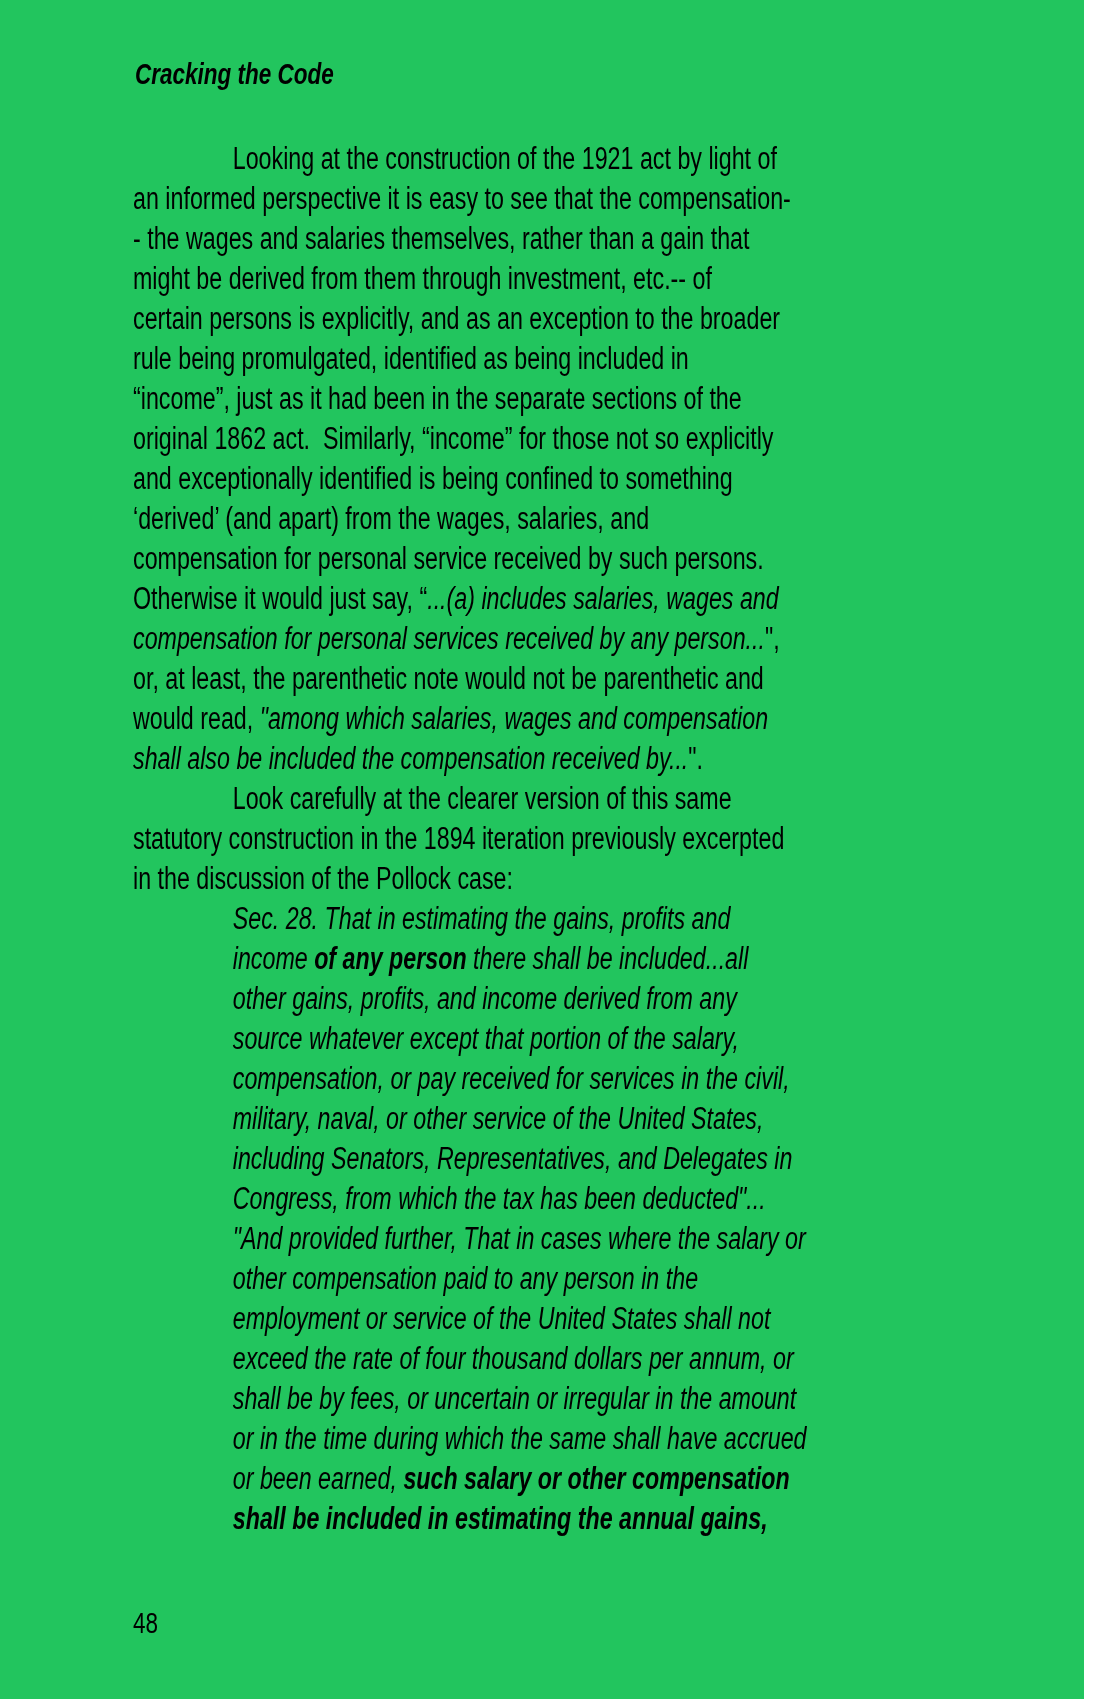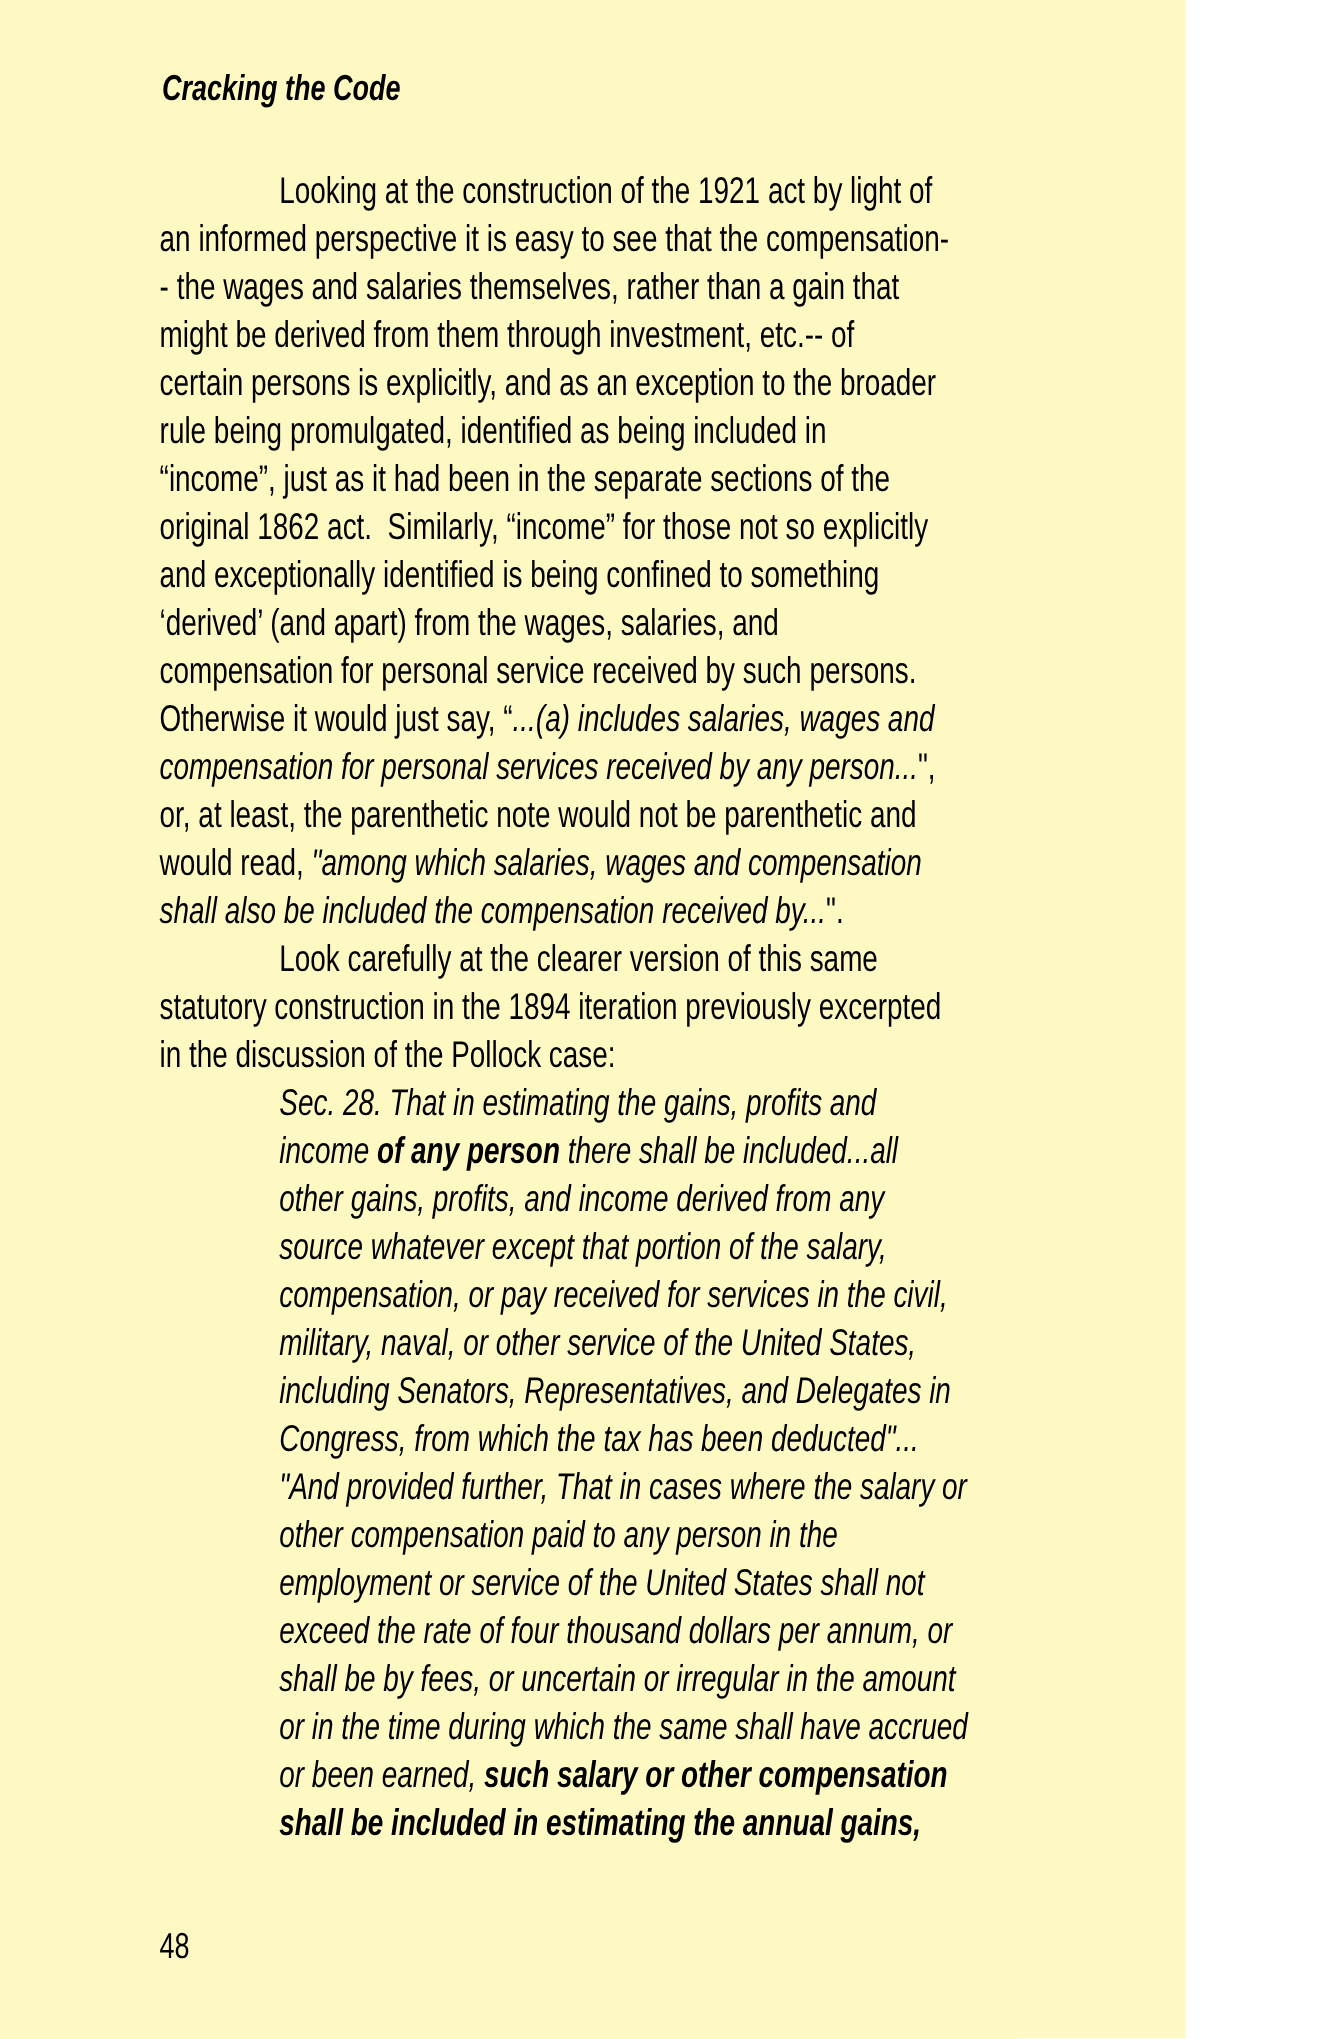--- a/index.html
+++ b/index.html
@@ -2,23 +2,23 @@
 <html><head>
 <meta charset="utf-8">
 <style>
   html, body {
     margin: 0;
     padding: 0;
     background: #ffffff;
   }
   .page {
     position: relative;
-    width: 988px;
+    width: 1084px;
     height: 1699px;
-    background: #fef9c3;
+    background: #22c55e;
     color: #000000;
     font-family: "Liberation Sans", "DejaVu Sans", sans-serif;
     overflow: hidden;
   }
   
   .condense {
     transform: scaleX(0.75);
     transform-origin: 0 0;
     width: 1000px;
   }

